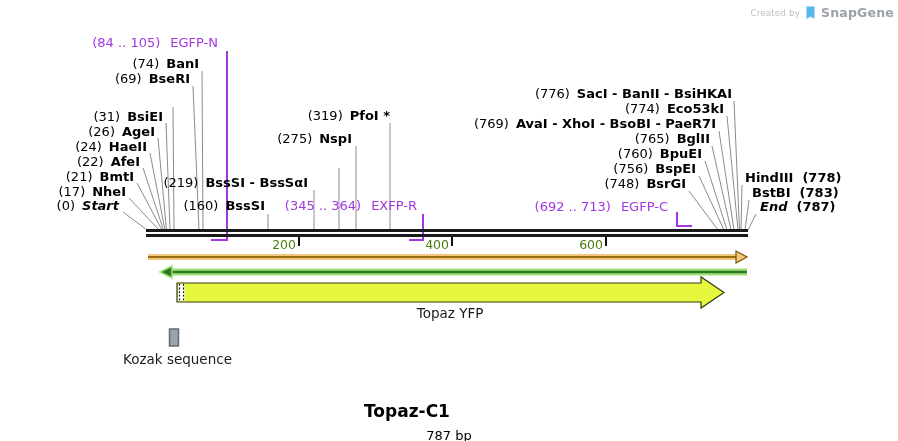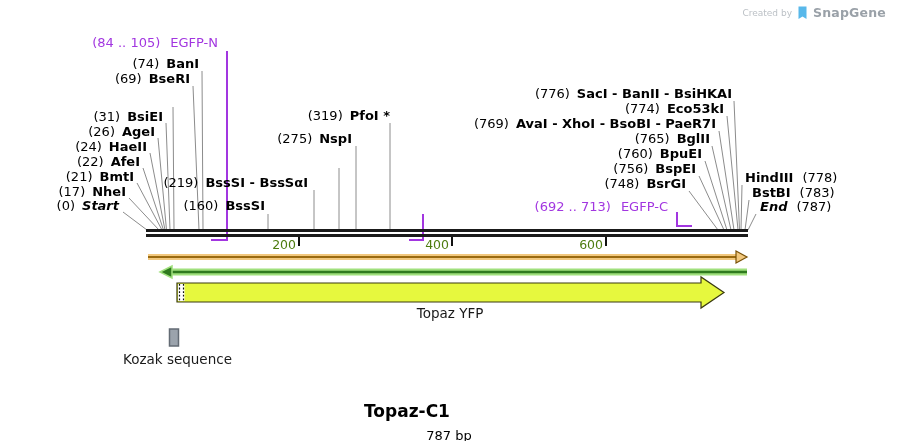--- a/index.html
+++ b/index.html
@@ -3,29 +3,29 @@
 <meta charset="utf-8">
 <style>
   html,body{margin:0;padding:0;background:#fff;}
   #canvas{
     position:relative;width:898px;height:441px;background:#ffffff;overflow:hidden;
     font-family:"DejaVu Sans","Liberation Sans",sans-serif;color:#000;
   }
   .site{position:absolute;white-space:nowrap;font-size:13px;line-height:14px;}
   .site .pos{font-weight:400;margin-right:7px;}
   .site .nm{font-weight:700;}
-  .site .pos-after{font-weight:400;margin-left:9px;}
+  .site .pos-after{font-weight:700;margin-left:9px;}
   .primer{color:#a236e0;}
   .primer .pos{margin-right:10px;}
   .se{font-style:italic;}
   .ticklabel{position:absolute;font-size:12.5px;line-height:13px;color:#4d7c0f;}
   .featlabel{position:absolute;font-size:13.5px;line-height:15px;color:#1a1a1a;}
   .title{position:absolute;left:0;width:814px;text-align:center;font-size:17px;font-weight:700;}
   .subtitle{position:absolute;left:0;width:898px;text-align:center;font-size:13px;}
-  .watermark{position:absolute;top:5px;right:12px;display:flex;align-items:center;gap:4px;}
+  .watermark{position:absolute;top:5px;right:4px;display:flex;align-items:center;gap:4px;}
   .wm-created{font-size:9px;color:#bcc1c6;}
   .wm-brand{font-size:12.5px;font-weight:600;color:#9aa1a8;letter-spacing:.2px;}
   svg{position:absolute;left:0;top:0;}
 </style>
 </head>
 <body>
 
 <div id="canvas">
 
   <svg width="898" height="441" viewBox="0 0 898 441">
@@ -110,20 +110,21 @@
   <div class="site" style="top:140px;right:751px"><span class="pos">(24)</span><span class="nm">HaeII</span></div>
   <div class="site" style="top:155px;right:758px"><span class="pos">(22)</span><span class="nm">AfeI</span></div>
   <div class="site" style="top:170px;right:764px"><span class="pos">(21)</span><span class="nm">BmtI</span></div>
   <div class="site" style="top:185px;right:772px"><span class="pos">(17)</span><span class="nm">NheI</span></div>
   <div class="site" style="top:199px;right:779px"><span class="pos">(0)</span><span class="nm se">Start</span></div>
 
   <div class="site" style="top:109px;right:508px"><span class="pos">(319)</span><span class="nm">PfoI *</span></div>
   <div class="site" style="top:132px;right:546px"><span class="pos">(275)</span><span class="nm">NspI</span></div>
   <div class="site" style="top:176px;right:590px"><span class="pos">(219)</span><span class="nm">BssSI - BssSαI</span></div>
   <div class="site" style="top:199px;right:633px"><span class="pos">(160)</span><span class="nm">BssSI</span></div>
+  <div class="site primer" style="top:199px;right:481px"><span class="pos">(345 .. 364)</span><span>EXFP-R</span></div>
 
   <div class="site" style="top:87px;right:166px"><span class="pos">(776)</span><span class="nm">SacI - BanII - BsiHKAI</span></div>
   <div class="site" style="top:102px;right:174px"><span class="pos">(774)</span><span class="nm">Eco53kI</span></div>
   <div class="site" style="top:117px;right:182px"><span class="pos">(769)</span><span class="nm">AvaI - XhoI - BsoBI - PaeR7I</span></div>
   <div class="site" style="top:132px;right:188px"><span class="pos">(765)</span><span class="nm">BglII</span></div>
   <div class="site" style="top:147px;right:196px"><span class="pos">(760)</span><span class="nm">BpuEI</span></div>
   <div class="site" style="top:162px;right:202px"><span class="pos">(756)</span><span class="nm">BspEI</span></div>
   <div class="site" style="top:177px;right:212px"><span class="pos">(748)</span><span class="nm">BsrGI</span></div>
   <div class="site primer" style="top:200px;right:230px"><span class="pos">(692 .. 713)</span><span>EGFP-C</span></div>
 

